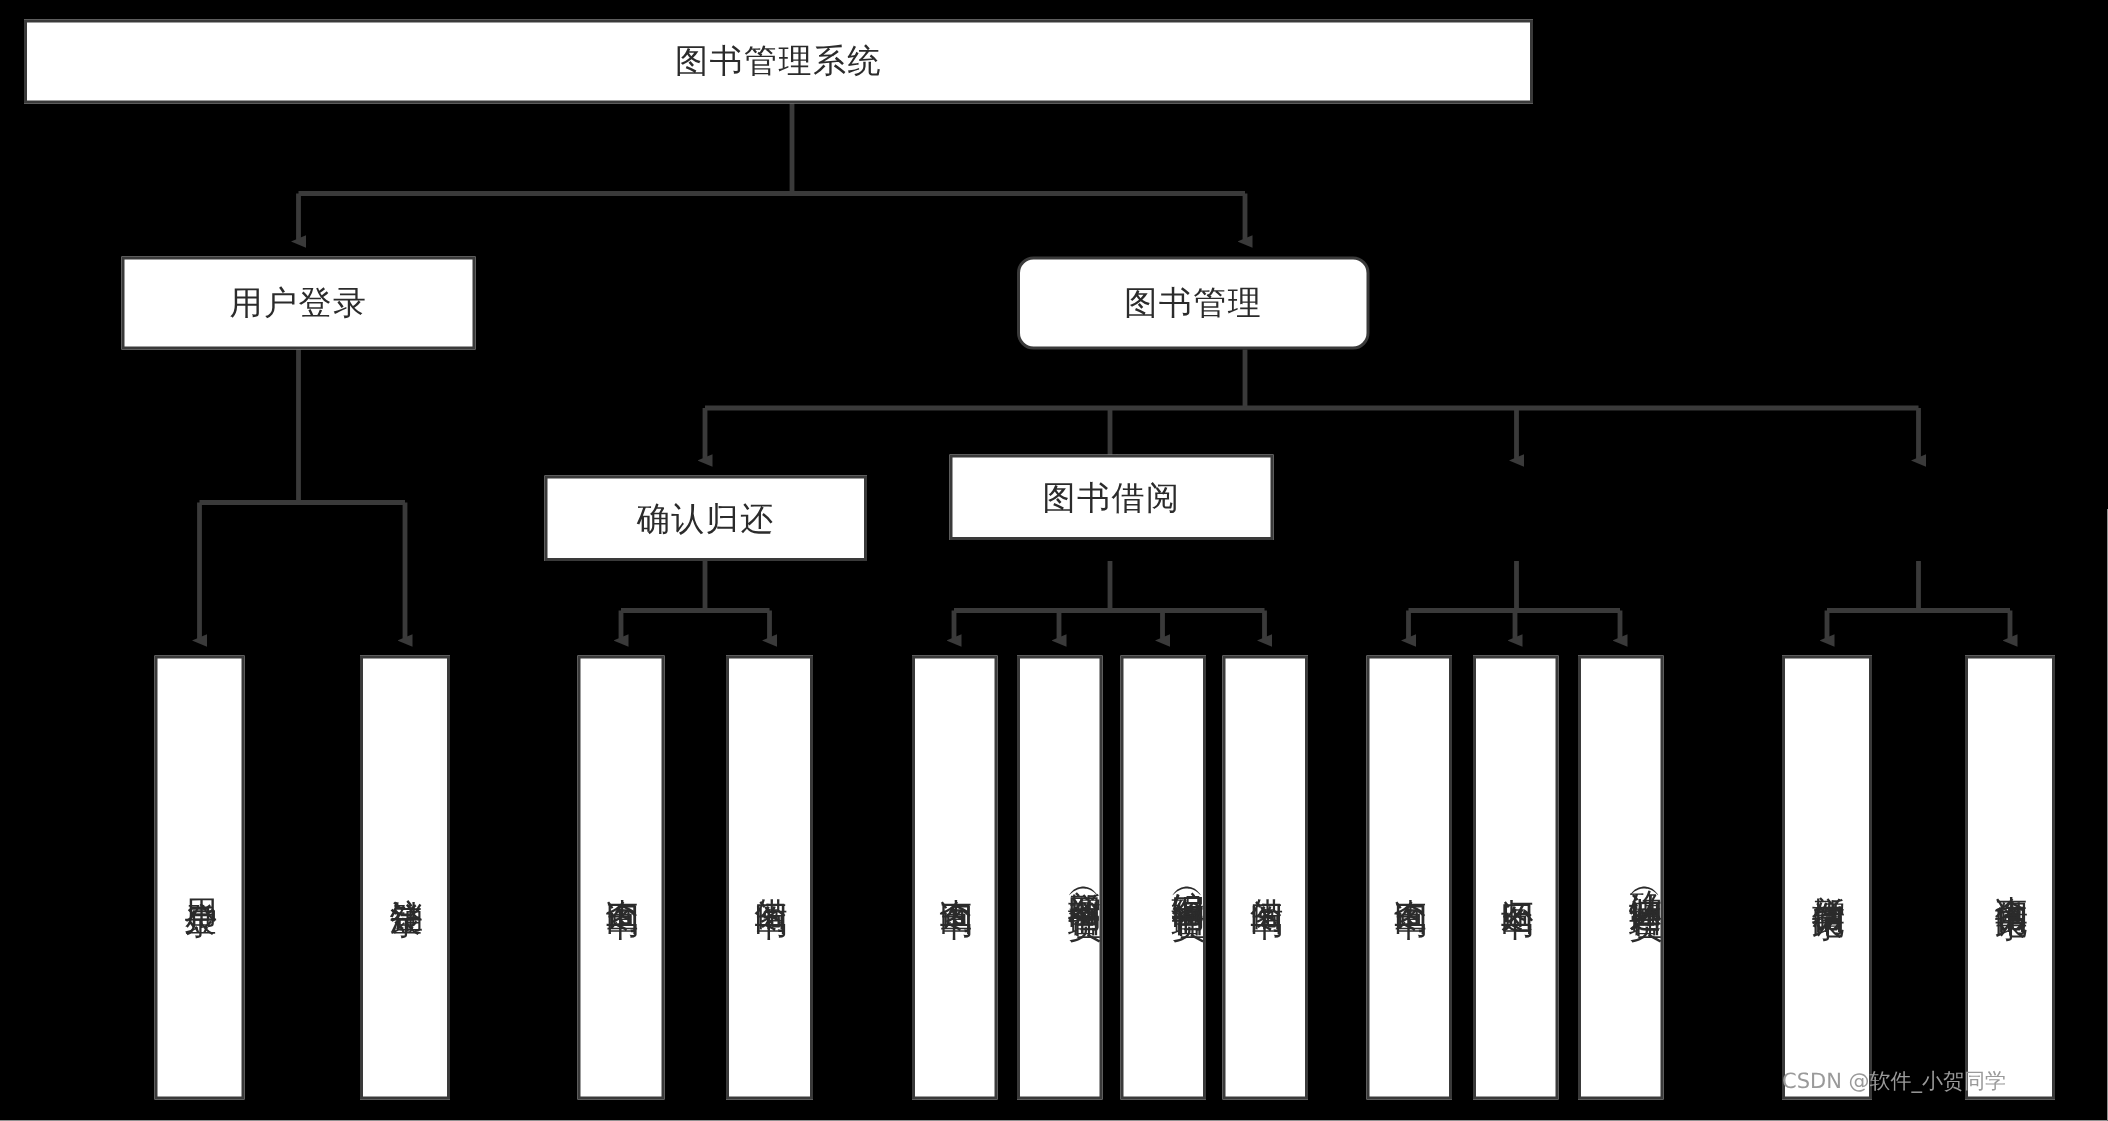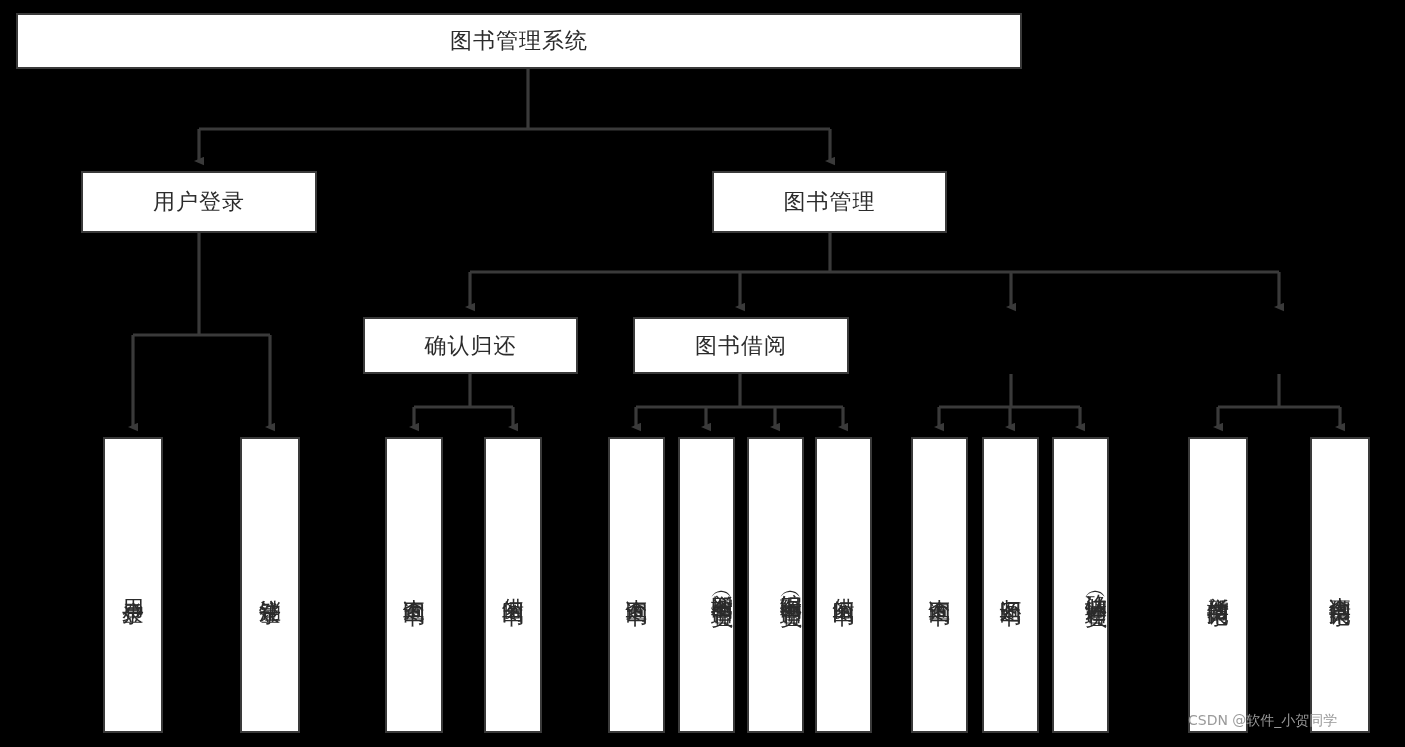--- a/index.html
+++ b/index.html
@@ -120,28 +120,28 @@
     </g>
   </svg>
 
   <div class="node h" style="left:16px; top:13px; width:1006px; height:56px;">
     <span>图书管理系统</span>
   </div>
 
   <div class="node h" style="left:81px; top:171px; width:236px; height:62px;">
     <span>用户登录</span>
   </div>
-  <div class="node h" style="left:712px; top:171px; width:235px; height:62px;">
+  <div class="node h" style="left:678px; top:171px; width:235px; height:62px;border-radius:11px;">
     <span>图书管理</span>
   </div>
 
   <div class="node h" style="left:363px; top:317px; width:215px; height:57px;">
     <span>确认归还</span>
   </div>
-  <div class="node h" style="left:633px; top:317px; width:216px; height:57px;">
+  <div class="node h" style="left:633px; top:303px; width:216px; height:57px;">
     <span>图书借阅</span>
   </div>
 
   <div class="node v mid" style="left:103px; top:437px; width:60px; height:296px;">
     <span class="vtext">用户登录</span>
   </div>
   <div class="node v mid" style="left:240px; top:437px; width:60px; height:296px;">
     <span class="vtext">注销登录</span>
   </div>
 

